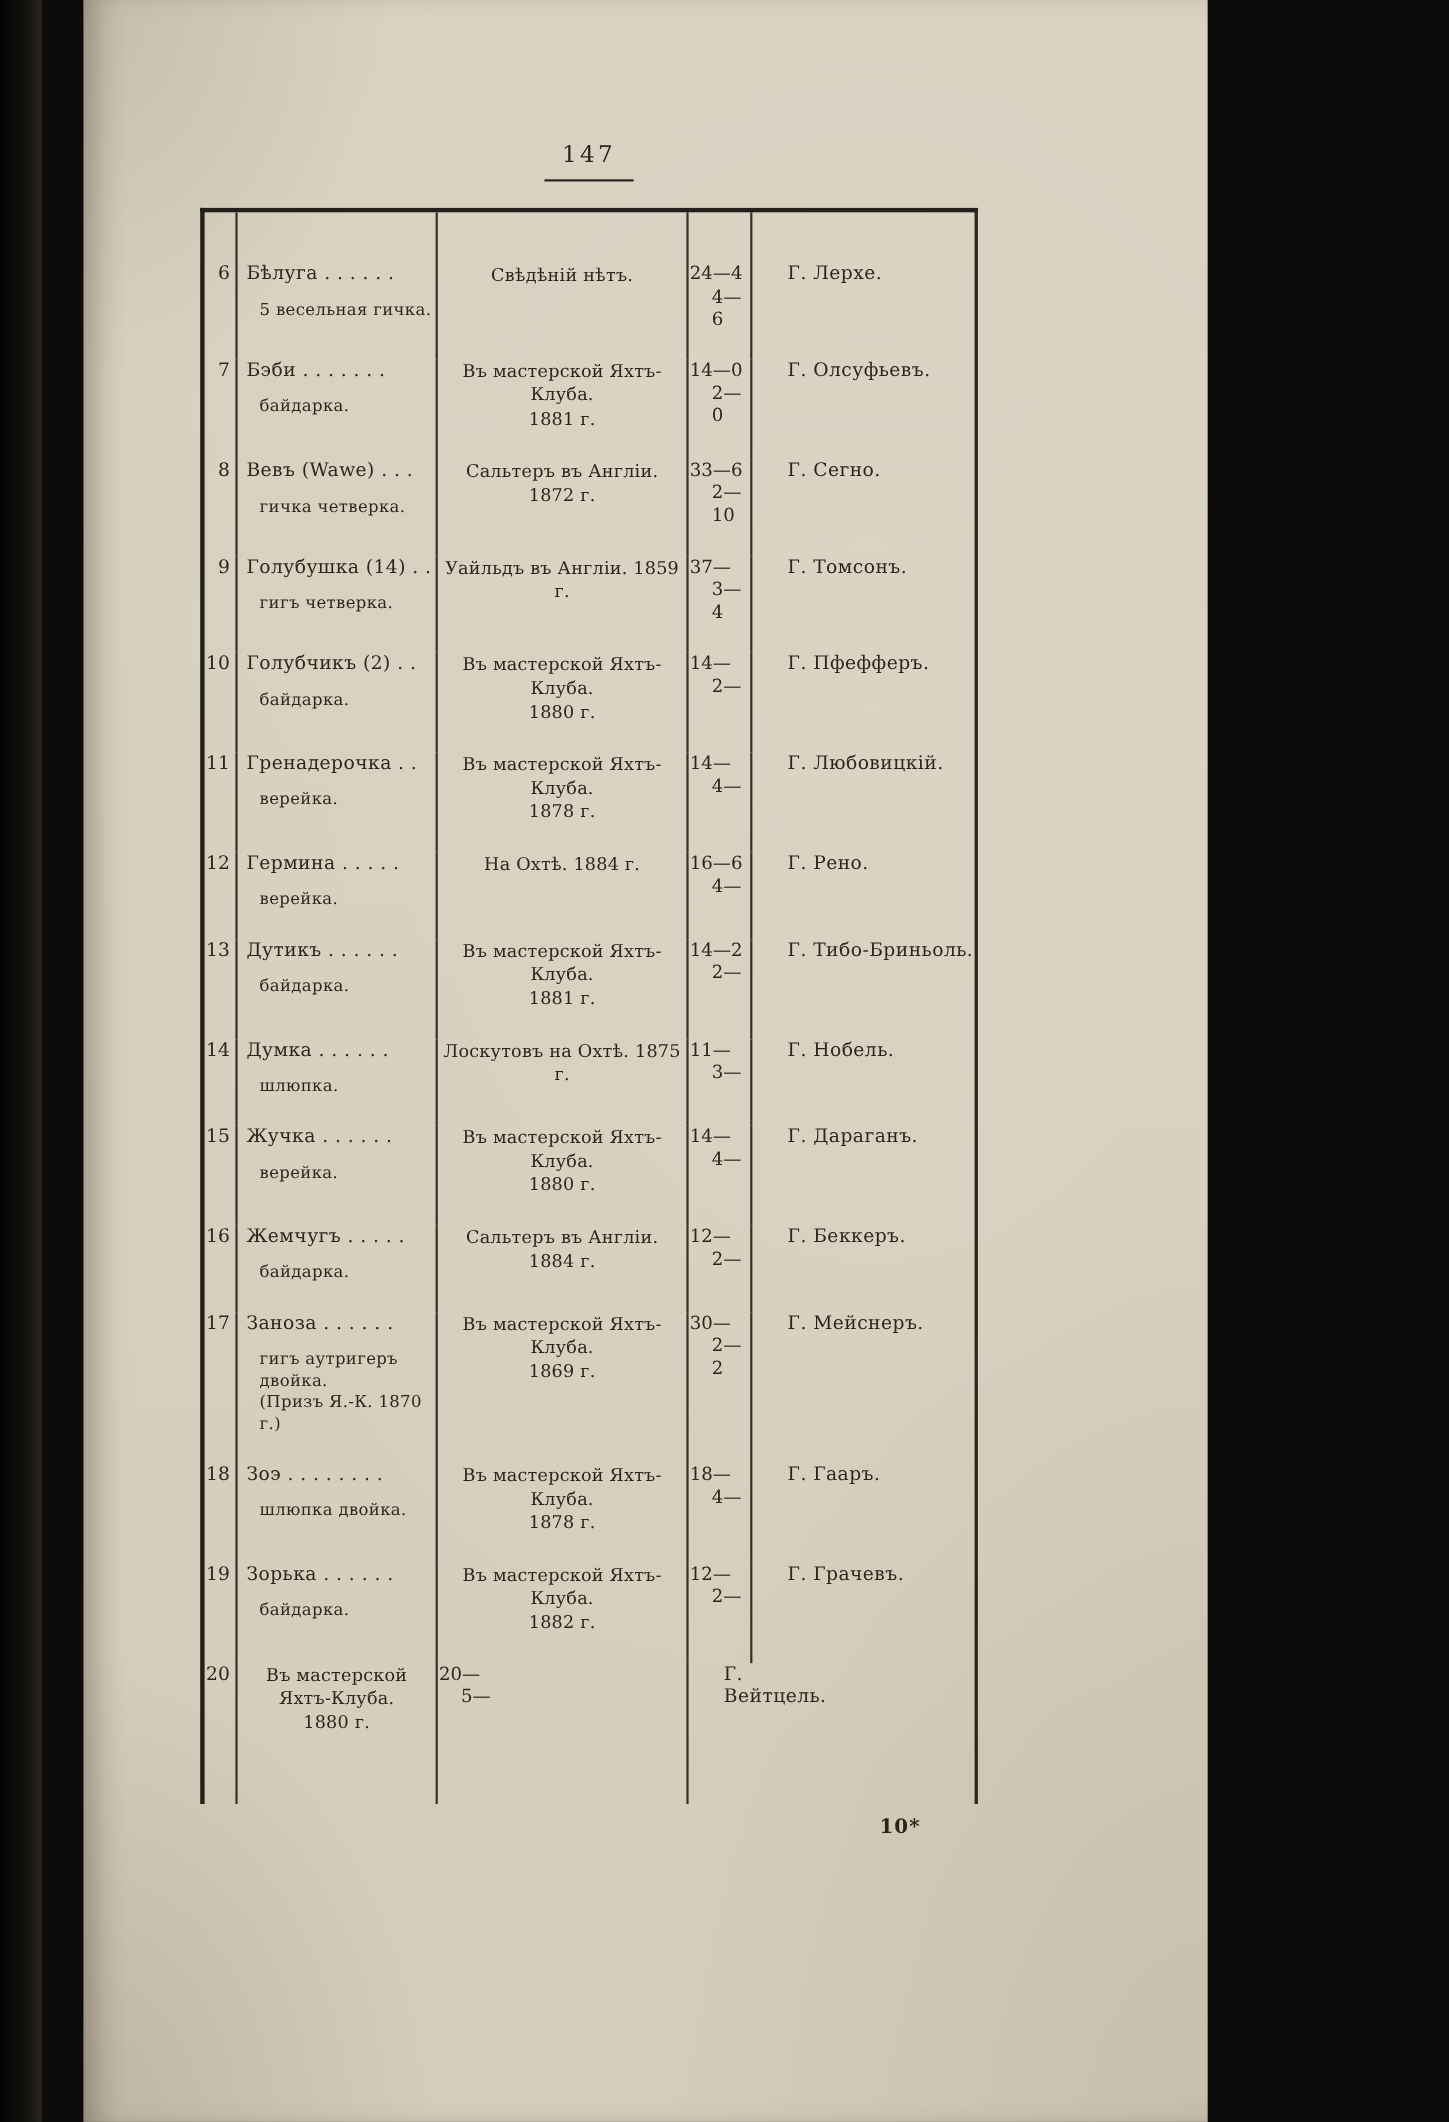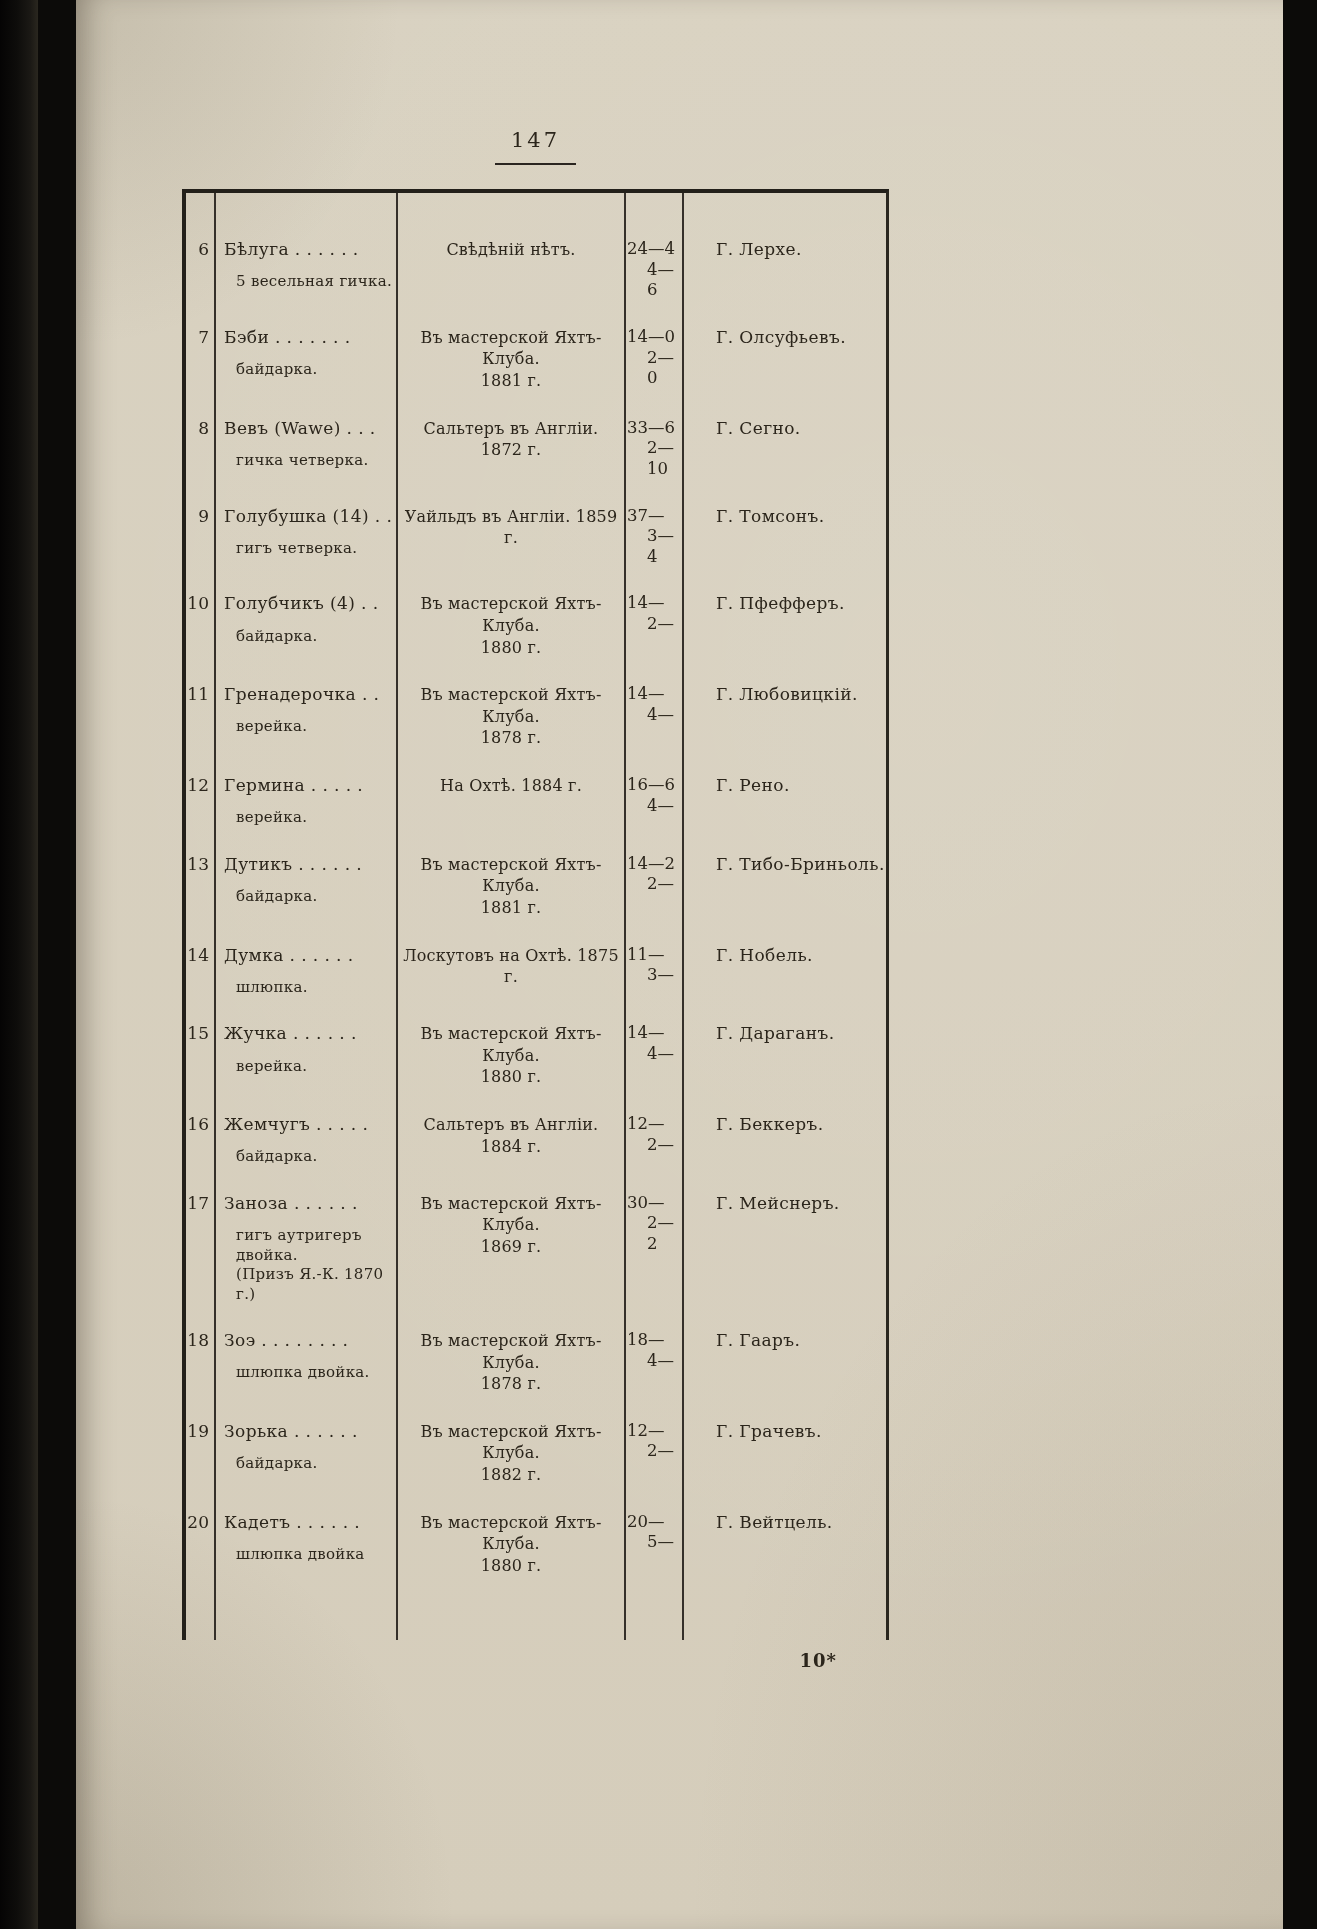--- a/index.html
+++ b/index.html
@@ -1,19 +1,19 @@
 <!DOCTYPE html>
 <html><head>
 <meta charset="utf-8">
 <style>
   * { margin:0; padding:0; box-sizing:border-box; }
   html,body { width:1317px; height:1929px; }
   body { font-family:"DejaVu Serif", serif; color:#2b251b; background:#0c0b09; }
 
-  .scan { width:1283px; height:1929px; display:flex; overflow:hidden; }
+  .scan { width:1098px; height:1929px; display:flex; overflow:hidden; }
 
   .spine {
     width:38px; height:100%;
     background:linear-gradient(90deg,#050404 0%,#0e0d0b 45%,#1b1915 80%,#2a271f 100%);
   }
   .page-edges {
     width:38px; height:100%;
     background:linear-gradient(90deg,
       #2a271f 0%, #6e6757 10%, #c7bfad 22%, #9a olive 0%,
       #a19987 30%, #d2cab8 44%, #908876 56%, #d4ccba 68%,
@@ -134,21 +134,21 @@
   </div>
   <div class="cell-builder">Уайльдъ въ Англіи. 1859 г.</div>
   <div class="cell-dims">
     <div class="dim-line1">37—</div>
     <div class="dim-line2">3—4</div>
   </div>
   <div class="cell-owner">Г. Томсонъ.</div>
 
   <div class="cell-num">10</div>
   <div class="cell-name">
-    <div class="boat-name">Голубчикъ (4)  . .</div>
+    <div class="boat-name">Голубчикъ (2)  . .</div>
     <div class="boat-type">байдарка.</div>
   </div>
   <div class="cell-builder">Въ мастерской Яхтъ-Клуба.
 1880 г.</div>
   <div class="cell-dims">
     <div class="dim-line1">14—</div>
     <div class="dim-line2">2—</div>
   </div>
   <div class="cell-owner">Г. Пфефферъ.</div>
 
@@ -262,24 +262,20 @@
   </div>
   <div class="cell-builder">Въ мастерской Яхтъ-Клуба.
 1882 г.</div>
   <div class="cell-dims">
     <div class="dim-line1">12—</div>
     <div class="dim-line2">2—</div>
   </div>
   <div class="cell-owner">Г. Грачевъ.</div>
 
   <div class="cell-num">20</div>
-  <div class="cell-name">
-    <div class="boat-name">Кадетъ . . . . . .</div>
-    <div class="boat-type">шлюпка двойка</div>
-  </div>
   <div class="cell-builder">Въ мастерской Яхтъ-Клуба.
 1880 г.</div>
   <div class="cell-dims">
     <div class="dim-line1">20—</div>
     <div class="dim-line2">5—</div>
   </div>
   <div class="cell-owner">Г. Вейтцель.</div>
 </div>
 
       <div class="footer-mark">10*</div>

